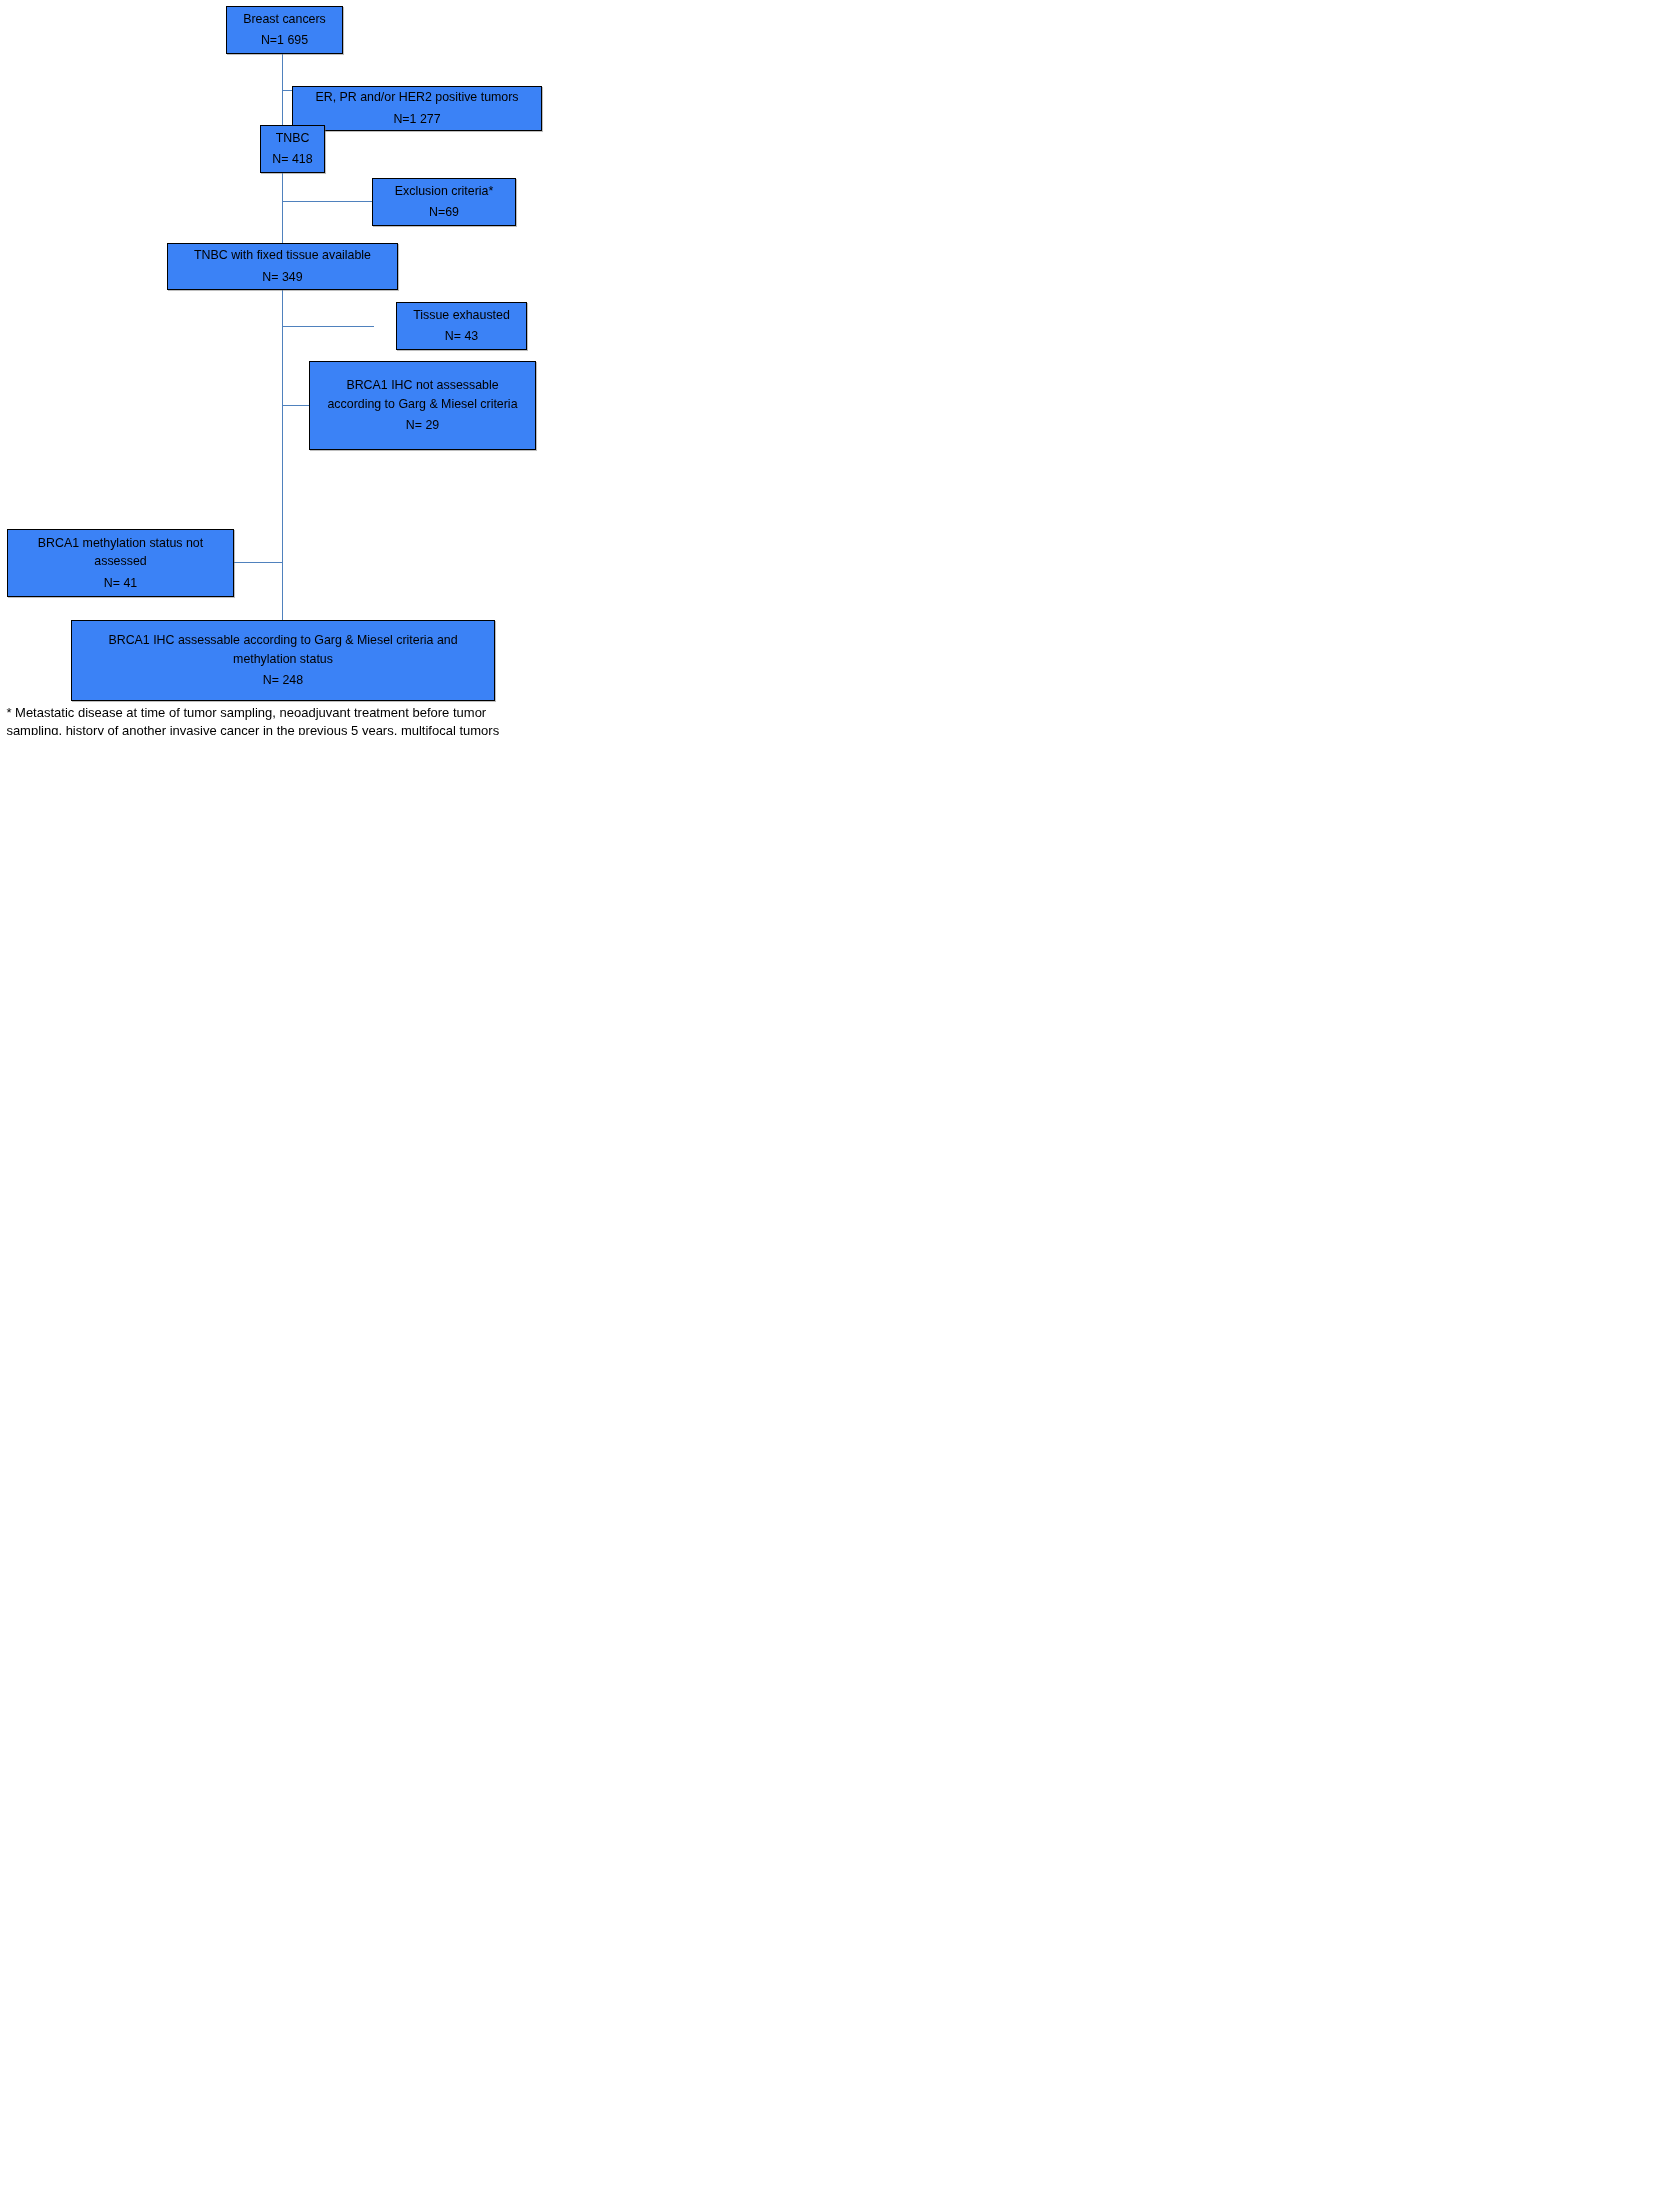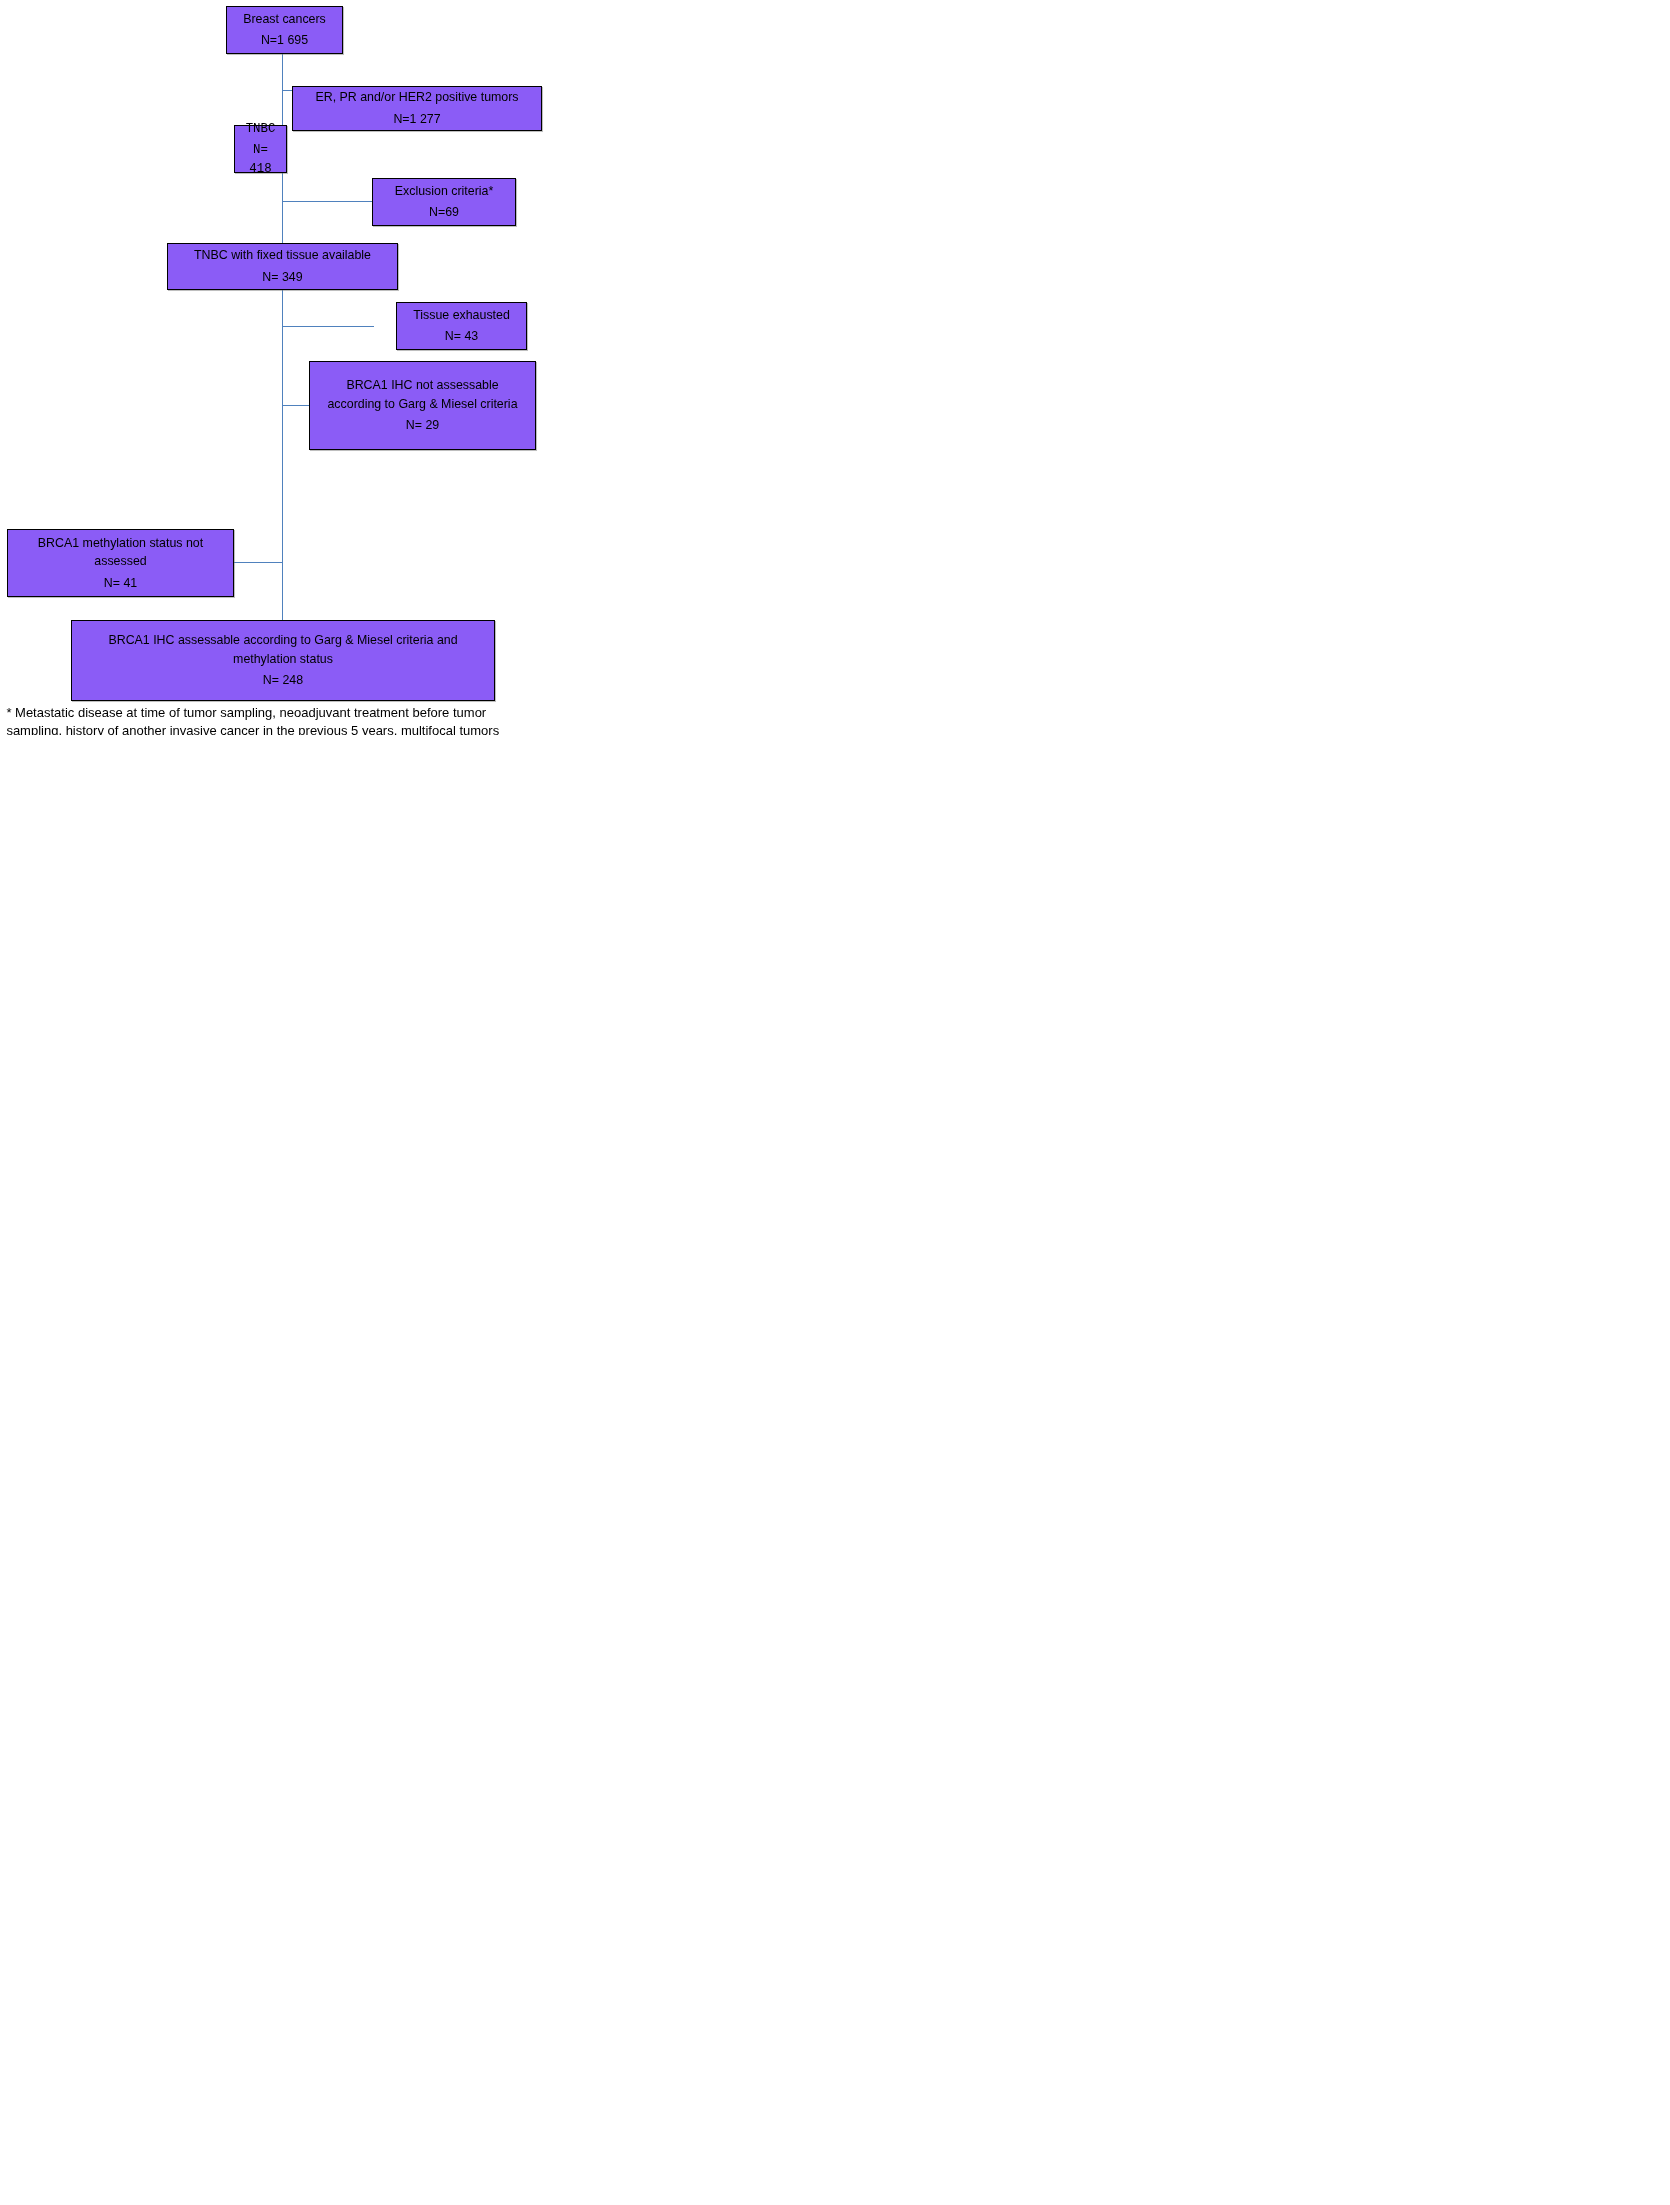--- a/index.html
+++ b/index.html
@@ -12,21 +12,21 @@
     width: 557px;
     height: 735px;
     background: #ffffff;
     font-family: "Liberation Sans", sans-serif;
     color: #000000;
     overflow: hidden;
   }
   .box {
     position: absolute;
     box-sizing: border-box;
-    background: #8b5cf6;
+    background: #3b82f6;
     border: 1.4px solid #000000;
     box-shadow: 0.9px 1.4px 0.5px rgba(110,110,110,0.45);
     display: flex;
     flex-direction: column;
     align-items: center;
     justify-content: center;
     text-align: center;
     font-size: 12.4px;
     line-height: 1.5;
     padding: 0 4.6px;
@@ -66,21 +66,21 @@
   <div class="box" style="left:226px; top:6px; width:117px; height:48px;">
     <div class="label">Breast cancers</div>
     <div class="n">N=1 695</div>
   </div>
 
   <div class="box" style="left:292px; top:86px; width:250px; height:45px;">
     <div class="label">ER, PR and/or HER2 positive tumors</div>
     <div class="n">N=1 277</div>
   </div>
 
-  <div class="box" style="left:234px; top:125px; width:53px; height:48px;font-family:Liberation Mono, monospace;">
+  <div class="box" style="left:260px; top:125px; width:65px; height:48px;">
     <div class="label">TNBC</div>
     <div class="n">N= 418</div>
   </div>
 
   <div class="box" style="left:372px; top:178px; width:144px; height:48px;">
     <div class="label">Exclusion criteria*</div>
     <div class="n">N=69</div>
   </div>
 
   <div class="box" style="left:167px; top:243px; width:231px; height:47px;">

